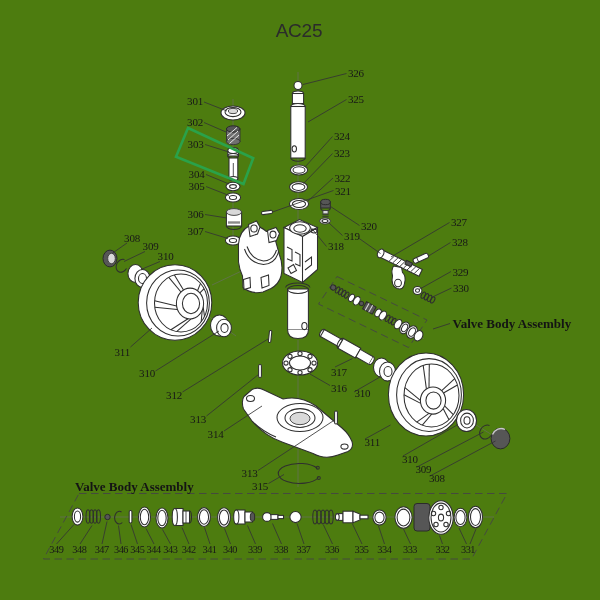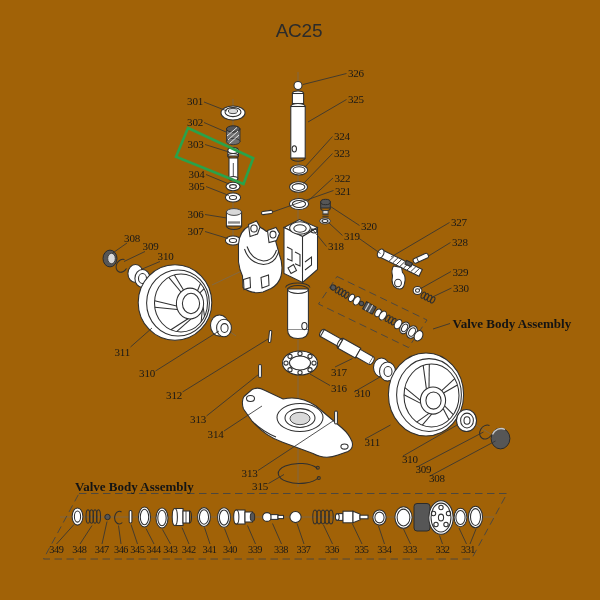--- a/index.html
+++ b/index.html
@@ -1,16 +1,16 @@
 <!DOCTYPE html>
 <html><head>
 <meta charset="utf-8">
 <style>
   html,body{margin:0;padding:0;background:#ffffff;}
-  .page{width:600px;height:600px;position:relative;background:#a16207;overflow:hidden;}
+  .page{width:600px;height:600px;position:relative;background:#4d7c0f;overflow:hidden;}
   svg{display:block;}
   .lbl{font-family:"Liberation Serif","DejaVu Serif",serif;font-size:11px;fill:#181818;letter-spacing:-0.2px;}
   .lblsm{font-size:10.3px;letter-spacing:-0.45px;}
   .vba{font-family:"Liberation Serif","DejaVu Serif",serif;font-size:13px;font-weight:bold;fill:#141414;}
   .ttl{font-family:"Liberation Sans","DejaVu Sans",sans-serif;font-size:19px;letter-spacing:-0.2px;fill:#2b2b2b;}
   .ln{stroke:#343434;stroke-width:0.85;fill:none;}
   .pt{stroke:#2f2f2f;stroke-width:1.05;fill:#ffffff;}
   .ptn{stroke:#2f2f2f;stroke-width:1.05;fill:none;}
   .ax{stroke:#6b6b6b;stroke-width:0.6;fill:none;}
   .dash{stroke:#444444;stroke-width:0.9;fill:none;stroke-dasharray:7.5 4.5;}

